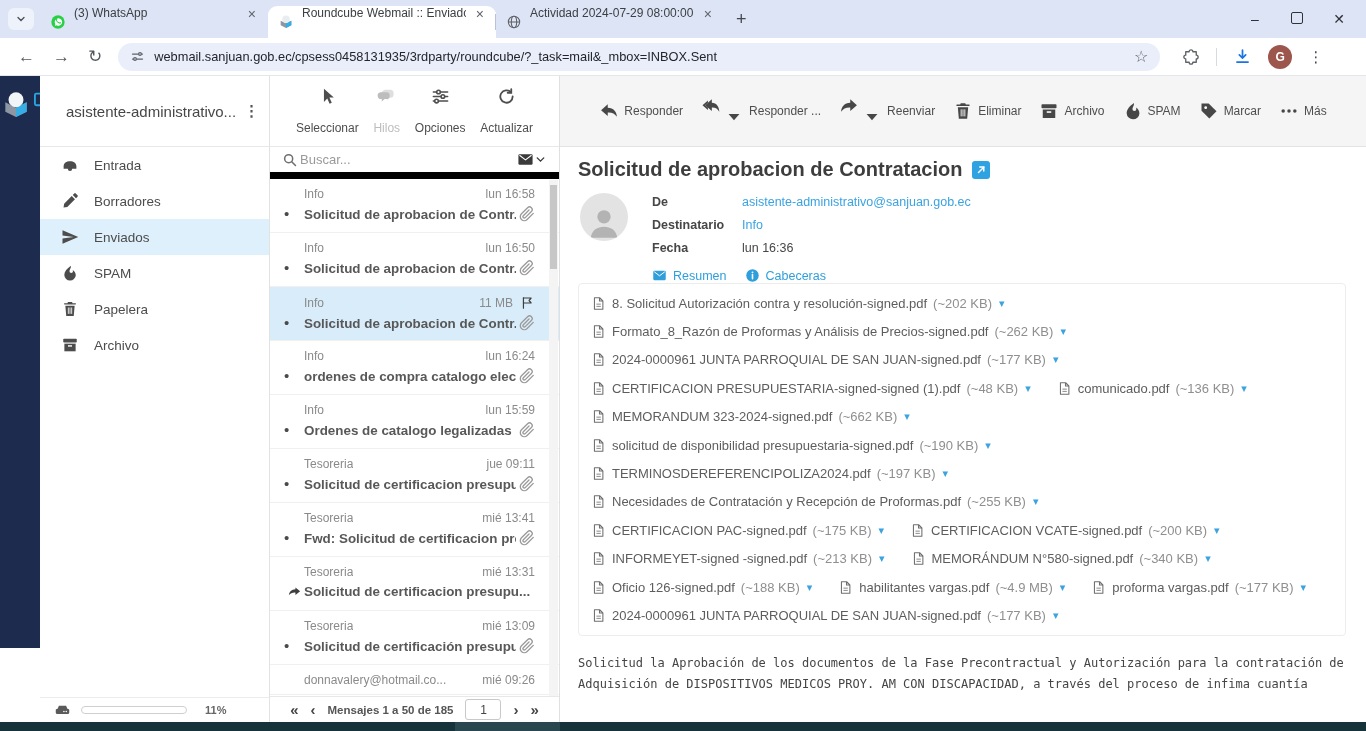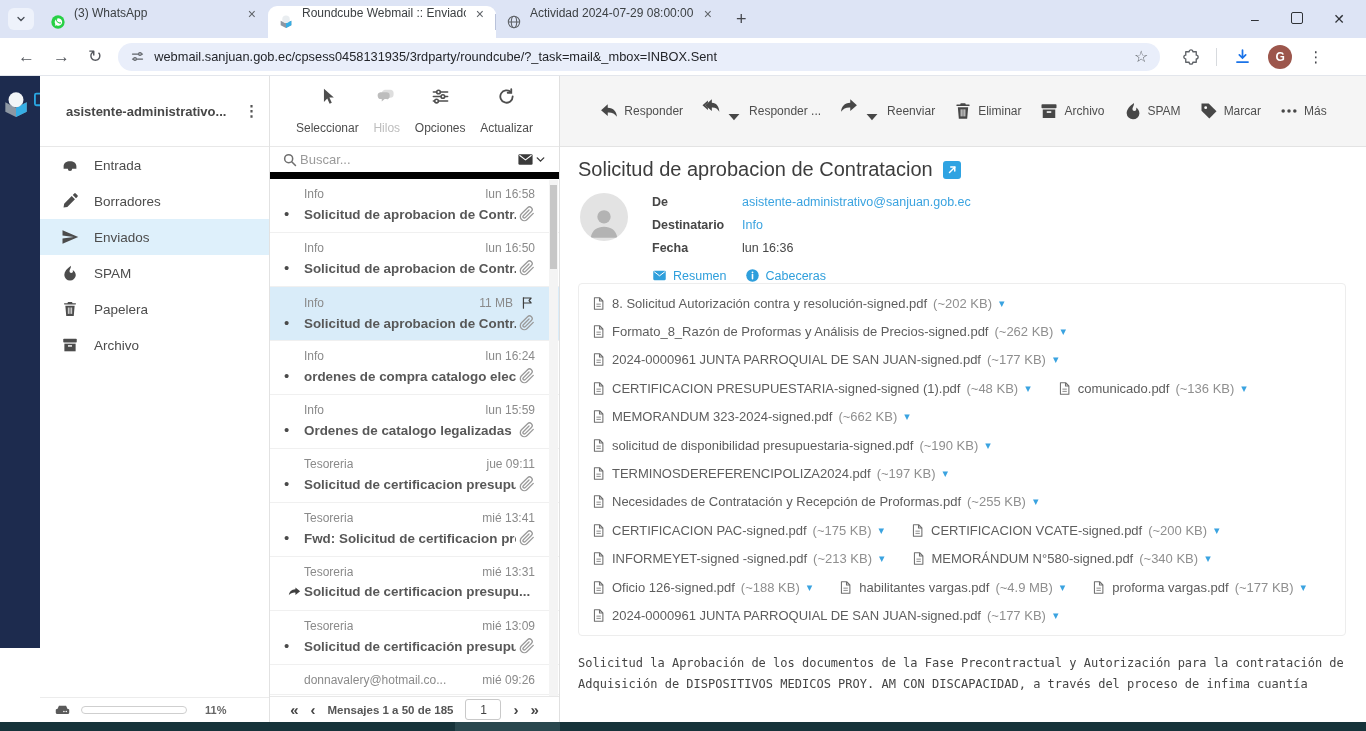--- a/index.html
+++ b/index.html
@@ -49,21 +49,21 @@
   .rail-item.active{background:#141f3c;}
   #rail-bottom{margin-top:auto;display:flex;flex-direction:column;padding-bottom:10px;}
   #rail-bottom .rail-item{height:42px;font-size:19px;}
   .rail-item.help{font-size:20px;font-weight:bold;}
   .rail-item.power{color:#e25c5c;}
 
   
   #folders{position:absolute;left:40px;top:76px;width:230px;height:646px;background:#fff;
       border-right:1px solid #e2e2e2;box-sizing:border-box;}
   #f-header{height:70px;border-bottom:1px solid #e8e8e8;display:flex;align-items:center;padding:0 10px 0 26px;}
-  #f-acct{flex:1;font-weight:bold;font-size:13px;color:#474747;white-space:nowrap;overflow:hidden;}
+  #f-acct{flex:1;font-weight:normal;font-size:15px;color:#474747;white-space:nowrap;overflow:hidden;}
   #f-dots{font-size:15px;color:#555;font-weight:bold;}
   .folder{height:36px;display:flex;align-items:center;padding-left:20px;gap:14px;font-size:13.5px;color:#4c4c4c;}
   .folder.selected{background:#def0fb;}
   .folder .ic{font-size:18px;color:#4c4c4c;width:20px;}
   #quota{position:absolute;left:0;right:0;bottom:0;height:25px;border-top:1px solid #ececec;
       display:flex;align-items:center;gap:10px;padding:0 14px;box-sizing:border-box;}
   #quota .ic{font-size:17px;color:#5a5a5a;}
   #quota-bar{width:104px;height:6px;border:1px solid #cfcfcf;border-radius:4px;background:#fff;overflow:hidden;}
   #quota-fill{height:100%;background:#55b7ec;border-radius:4px;}
   #quota-pct{font-size:11px;color:#666;font-weight:bold;margin-left:8px;}
@@ -109,21 +109,21 @@
   
   #mailview{position:absolute;left:560px;top:76px;width:806px;height:646px;background:#fff;}
   #m-toolbar{height:70px;background:#f5f5f5;border-bottom:1px solid #e3e3e3;
       display:flex;align-items:center;justify-content:center;}
   .m-btn{display:flex;flex-direction:row;align-items:center;gap:5px;color:#4e4e4e;
       font-size:12px;padding:0 9px;}
   .m-ic-row{display:flex;align-items:flex-start;}
   .m-btn .ic{font-size:20px;color:#474747;}
   .m-caret{font-size:9px;color:#474747;margin:11px 0 0 3px;}
   #m-content{position:absolute;top:70px;left:0;right:0;bottom:0;padding:12px 14px 0 18px;box-sizing:border-box;}
-  #m-subject{display:flex;align-items:center;gap:10px;font-size:20px;font-weight:normal;color:#3d3d3d;}
+  #m-subject{display:flex;align-items:center;gap:10px;font-size:20px;font-weight:bold;color:#3d3d3d;}
   #ext-box{width:18px;height:18px;border-radius:3px;background:#2fa3e2;display:flex;
       align-items:center;justify-content:center;font-size:12px;}
   #m-head{display:flex;margin-top:10px;}
   #m-avatar{width:48px;height:48px;border-radius:50%;background:#e3e3e3;overflow:hidden;
       margin:2px 24px 0 2px;display:flex;align-items:flex-end;justify-content:center;color:#b3b3b3;font-size:40px;}
   .h-row{display:flex;line-height:23px;font-size:12.5px;}
   .h-label{width:90px;font-weight:bold;color:#474747;}
   .h-value{color:#3aa3e0;}
   .h-value.plain{color:#474747;}
   #h-links{display:flex;align-items:flex-end;gap:18px;margin-top:8px;font-size:12.5px;color:#2f9fdc;}

